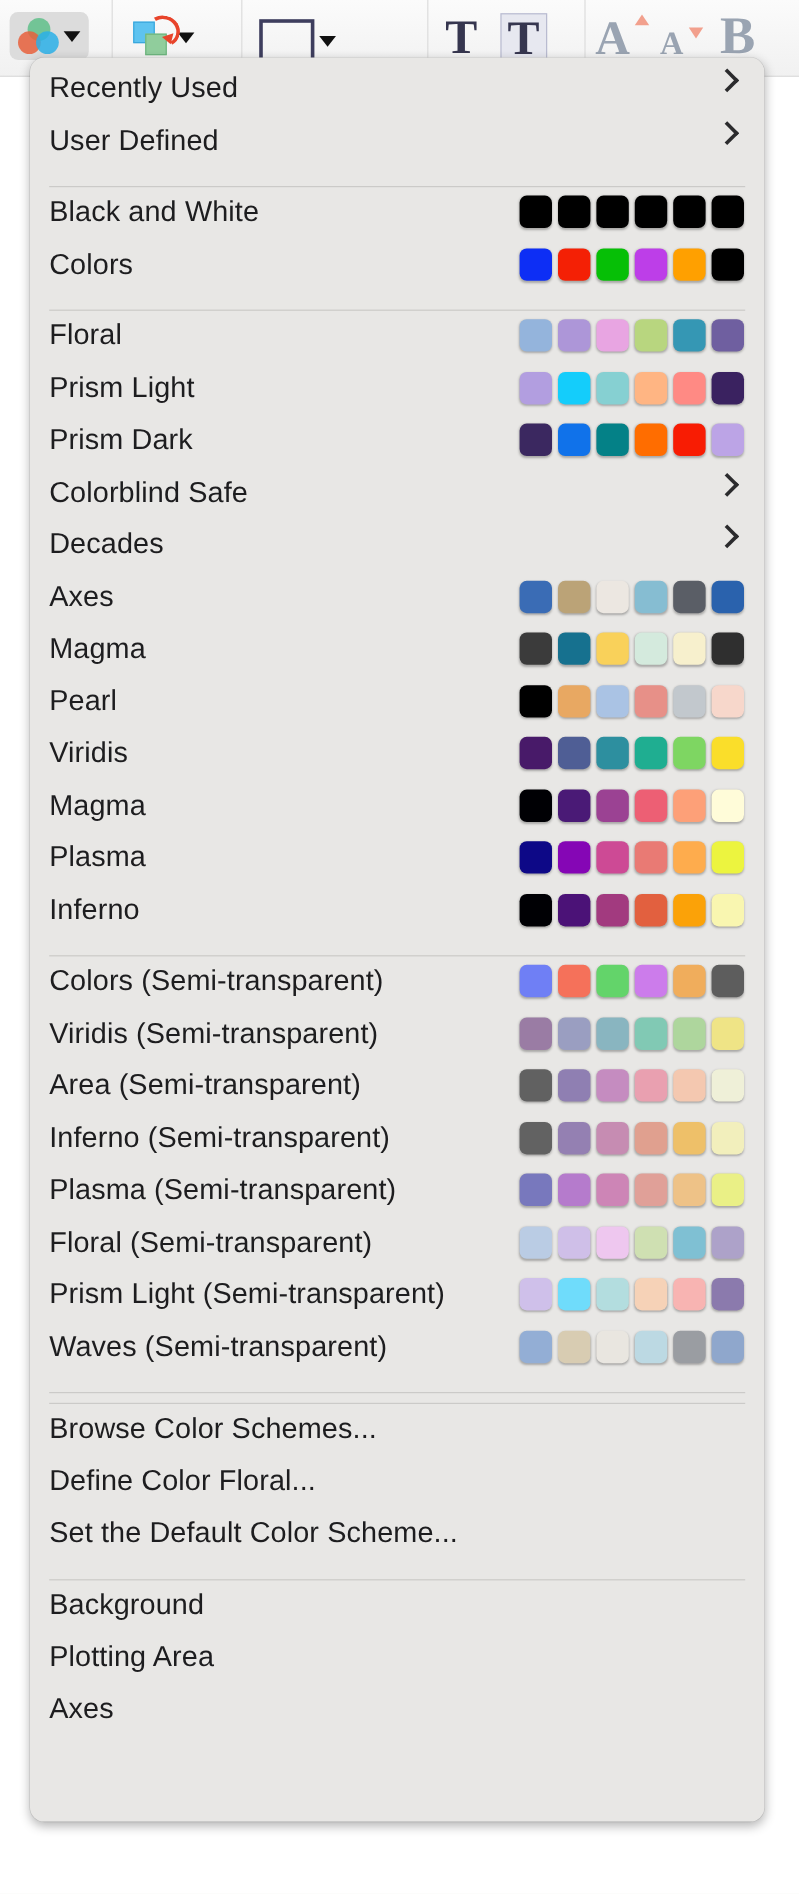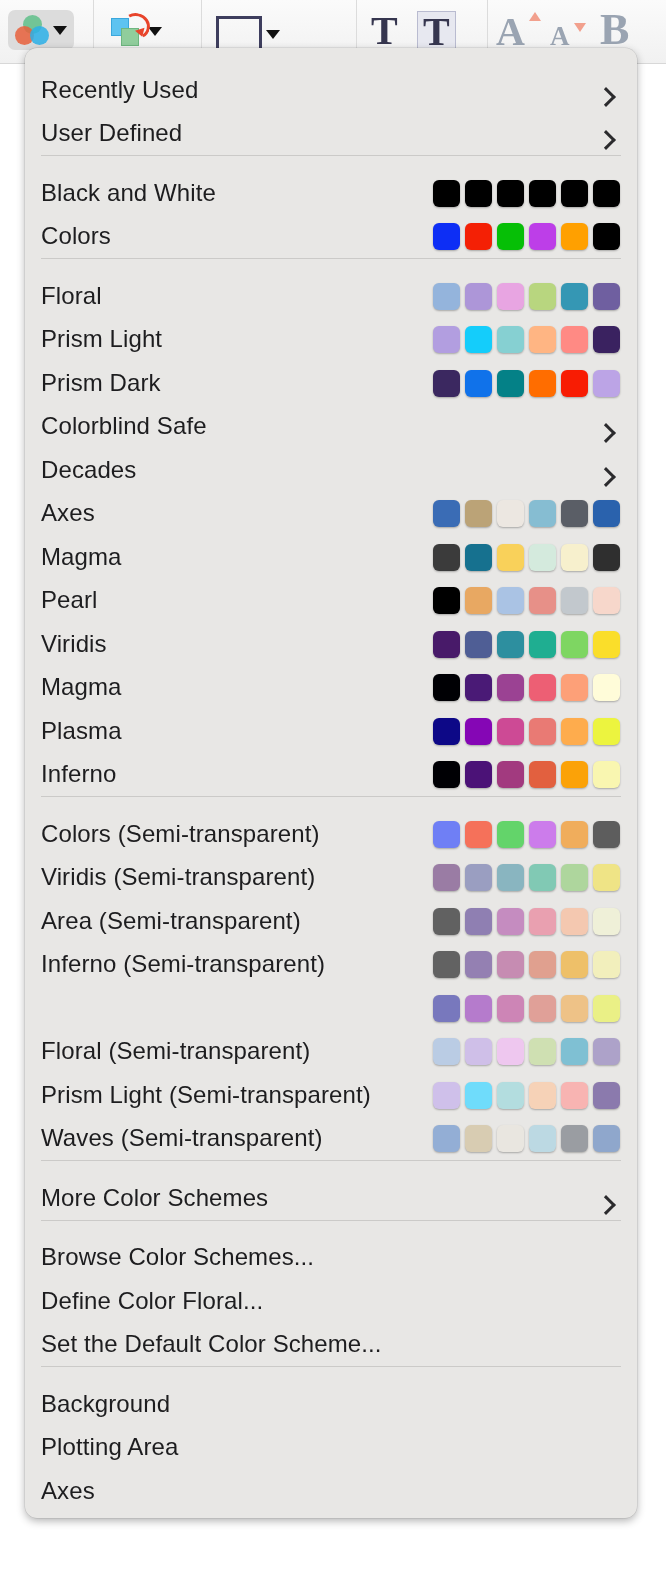--- a/index.html
+++ b/index.html
@@ -145,21 +145,21 @@
     background: #e8e7e5;
     border-radius: 12px;
     box-shadow: 0 3px 9px rgba(0,0,0,.30), 0 0 0 .5px rgba(0,0,0,.12);
     box-sizing: border-box;
     padding: 12px 0 10px 0;
     overflow: hidden;
   }
   .mi {
     position: relative;
     display: flex;
-    align-items: flex-end;
+    align-items: flex-start;
     height: 43.5px;
     padding: 0 14px 0 16px;
     box-sizing: border-box;
     cursor: default;
   }
   .mi-label {
     font-size: 24px;
     color: #1d1d1f;
     white-space: nowrap;
     letter-spacing: .1px;
@@ -466,20 +466,21 @@
         <span class="swatches">
           <span class="sw" title="#626262" style="background: rgb(98, 98, 98);"></span>
           <span class="sw" title="#9480b2" style="background: rgb(148, 128, 178);"></span>
           <span class="sw" title="#c68cb2" style="background: rgb(198, 140, 178);"></span>
           <span class="sw" title="#e0a08f" style="background: rgb(224, 160, 143);"></span>
           <span class="sw" title="#eec069" style="background: rgb(238, 192, 105);"></span>
           <span class="sw" title="#f2efbc" style="background: rgb(242, 239, 188);"></span>
         </span>
       </div>
       <div class="mi">
+        <span class="mi-label">Plasma (Semi-transparent)</span>
         <span class="mi-spacer"></span>
         <span class="swatches">
           <span class="sw" title="#7878bd" style="background: rgb(120, 120, 189);"></span>
           <span class="sw" title="#b57bcc" style="background: rgb(181, 123, 204);"></span>
           <span class="sw" title="#cd85b6" style="background: rgb(205, 133, 182);"></span>
           <span class="sw" title="#e0a098" style="background: rgb(224, 160, 152);"></span>
           <span class="sw" title="#eec287" style="background: rgb(238, 194, 135);"></span>
           <span class="sw" title="#eaf086" style="background: rgb(234, 240, 134);"></span>
         </span>
       </div>
@@ -514,27 +515,20 @@
           <span class="sw" title="#93aed5" style="background: rgb(147, 174, 213);"></span>
           <span class="sw" title="#d8ccb2" style="background: rgb(216, 204, 178);"></span>
           <span class="sw" title="#e9e6e0" style="background: rgb(233, 230, 224);"></span>
           <span class="sw" title="#bcd9e3" style="background: rgb(188, 217, 227);"></span>
           <span class="sw" title="#9a9da2" style="background: rgb(154, 157, 162);"></span>
           <span class="sw" title="#8fa7cc" style="background: rgb(143, 167, 204);"></span>
         </span>
       </div>
     </div>
     <div class="sep"></div>
-    <div>
-      <div class="mi">
-        <span class="mi-label">More Color Schemes</span>
-        <span class="mi-spacer"></span>
-        <span class="chev"></span>
-      </div>
-    </div>
     <div class="sep"></div>
     <div>
       <div class="mi">
         <span class="mi-label">Browse Color Schemes...</span>
         <span class="mi-spacer"></span>
       </div>
       <div class="mi">
         <span class="mi-label">Define Color Floral...</span>
         <span class="mi-spacer"></span>
       </div>

